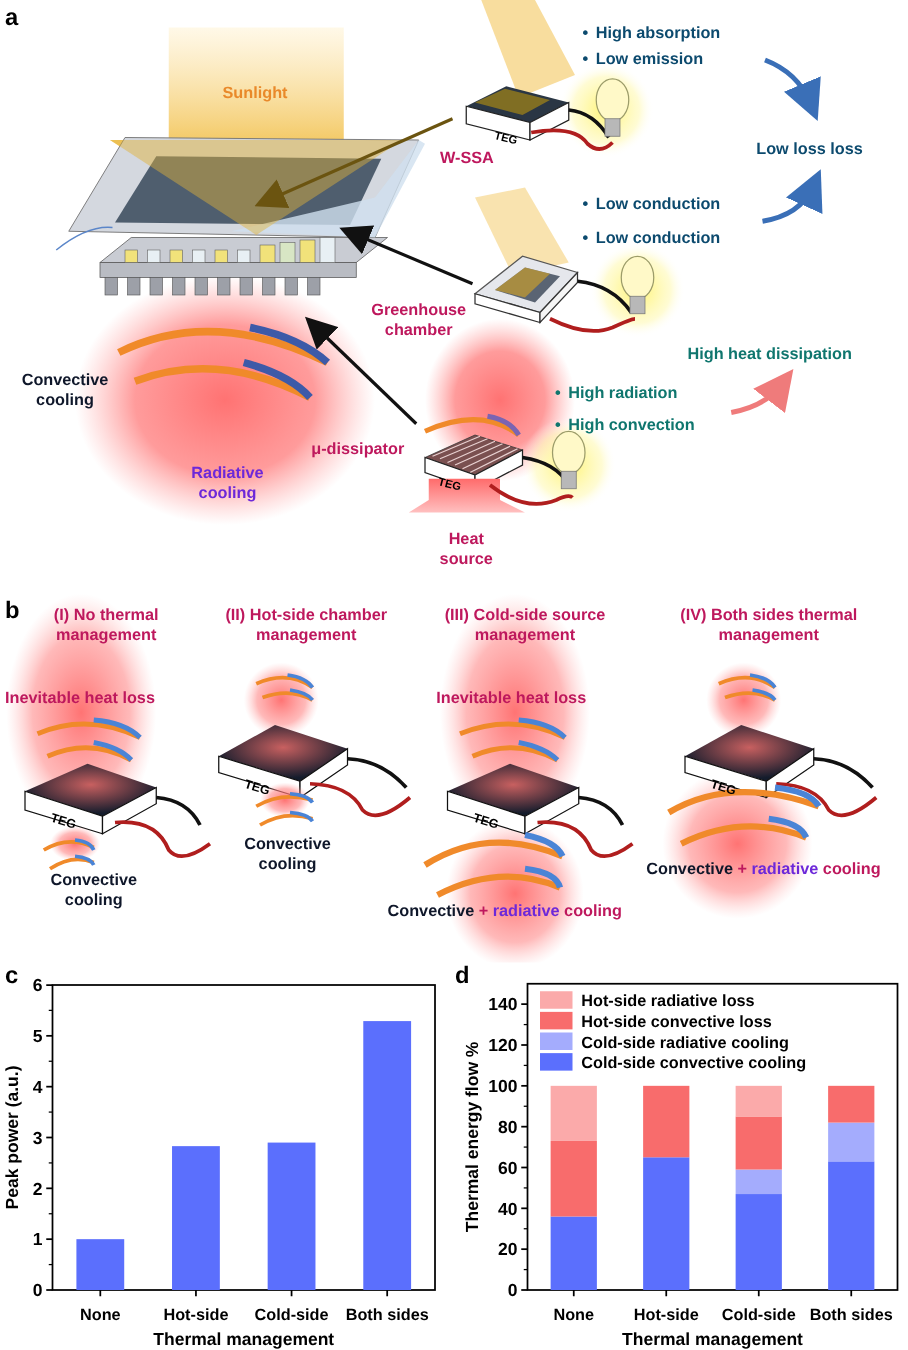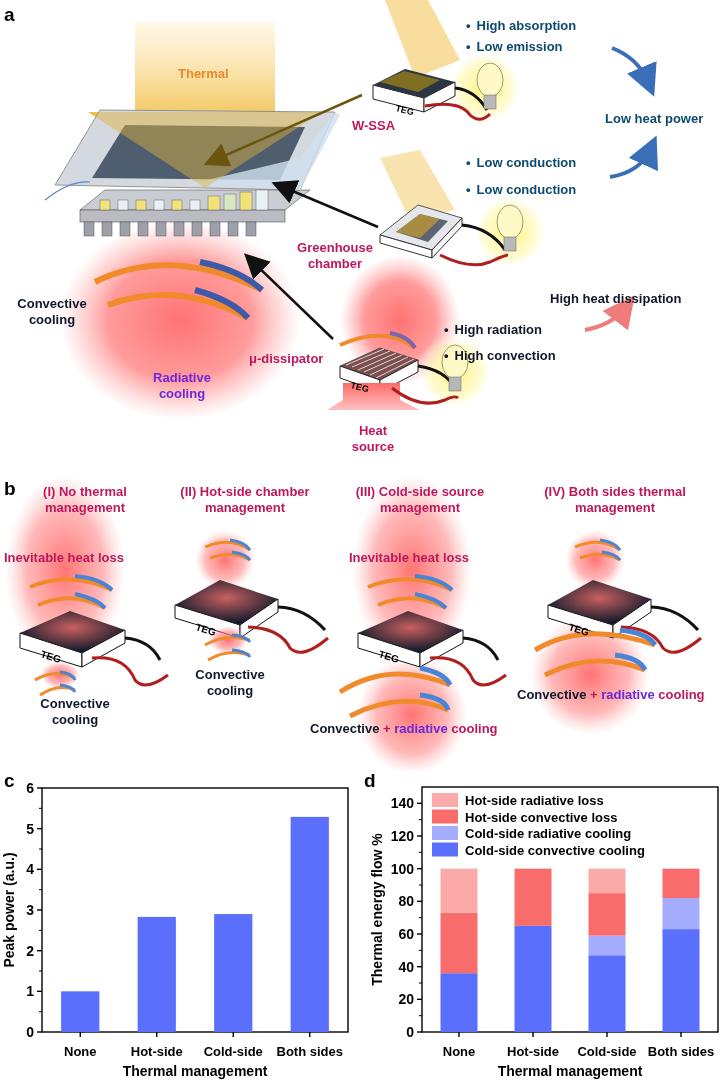--- a/index.html
+++ b/index.html
@@ -3,21 +3,21 @@
 <meta charset="utf-8">
 <style>
   html, body { margin: 0; padding: 0; background: #ffffff; }
   body { width: 726px; height: 1080px; position: relative; overflow: hidden;
          font-family: "Liberation Sans", "DejaVu Sans", sans-serif; }
   .abs { position: absolute; }
   .panel-label { font-weight: bold; font-size: 19px; color: #000; }
   .lbl { font-weight: bold; font-size: 13px; line-height: 16px; white-space: nowrap; }
   .blue { color: #0c4a6e; }
   .dblue { color: #0f172a; }
-  .red { color: #0f172a; margin-top: 16px; }
+  .red { color: #0f766e; }
   .bred { color: #6d28d9; }
   .orange { color: #e9892a; }
   .black { color: #be185d; }
   .center { text-align: center; }
   .bullet::before { content: "\2022"; margin-right: 6px; }
   svg text { font-family: "Liberation Sans", "DejaVu Sans", sans-serif; }
 </style>
 </head>
 <body>
 
@@ -161,21 +161,21 @@
     <ellipse cx="455" cy="362" rx="13" ry="17" fill="#fff9c8" stroke="#9c9c6a" stroke-width="1"></ellipse>
     <rect x="449" y="377" width="12" height="14" fill="#b8b8b8" stroke="#777" stroke-width="0.6"></rect>
   </g>
   <text x="350" y="388" font-size="9" font-weight="bold" transform="rotate(14 350 388)">TEG</text>
 
   <path d="M612,48 Q638,58 648,82" stroke="#3a6fb7" stroke-width="4" fill="none" marker-end="url(#arrowBlue)"></path>
   <path d="M610,177 Q640,172 650,150" stroke="#3a6fb7" stroke-width="4" fill="none" marker-end="url(#arrowBlue)"></path>
   <path d="M585,330 Q612,325 625,308" stroke="#ef7b7b" stroke-width="4" fill="none" marker-end="url(#arrowPink)"></path>
 </svg>
 
-<div class="abs lbl orange" style="left:178px;top:66px;">Thermal</div>
+<div class="abs lbl orange" style="left:178px;top:66px;">Sunlight</div>
 <div class="abs lbl black" style="left:352px;top:118px;">W-SSA</div>
 <div class="abs lbl black center" style="left:290px;top:240px;width:90px;">
   <div>Greenhouse</div>
   <div>chamber</div>
 </div>
 <div class="abs lbl black" style="left:249px;top:351px;">μ-dissipator</div>
 <div class="abs lbl dblue center" style="left:12px;top:296px;width:80px;">
   <div>Convective</div>
   <div>cooling</div>
 </div>
@@ -189,21 +189,21 @@
 </div>
 
 <div class="abs lbl blue" style="left:466px;top:18px;">
   <div class="bullet" style="margin-bottom:5px;">High absorption</div>
   <div class="bullet">Low emission</div>
 </div>
 <div class="abs lbl blue" style="left:466px;top:155px;">
   <div class="bullet" style="margin-bottom:11px;">Low conduction</div>
   <div class="bullet">Low conduction</div>
 </div>
-<div class="abs lbl blue" style="left:605px;top:111px;">Low heat power</div>
+<div class="abs lbl blue" style="left:605px;top:111px;">Low loss loss</div>
 <div class="abs lbl red" style="left:444px;top:306px;">
   <div class="bullet" style="margin-bottom:10px;">High radiation</div>
   <div class="bullet">High convection</div>
 </div>
 <div class="abs lbl red" style="left:550px;top:275px;">High heat dissipation</div>
 
 <div class="abs panel-label" style="left:4px;top:478px;">b</div>
 
 <svg class="abs" style="left:0;top:470px;" width="726" height="300" id="panelb-svg">
   <defs>

